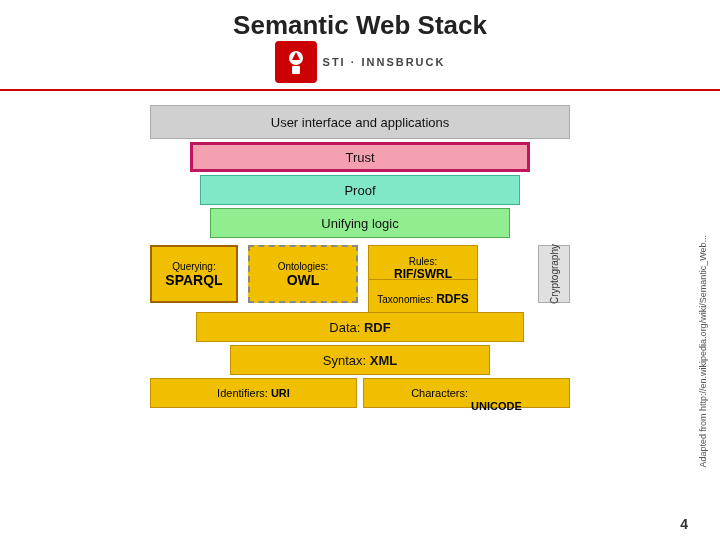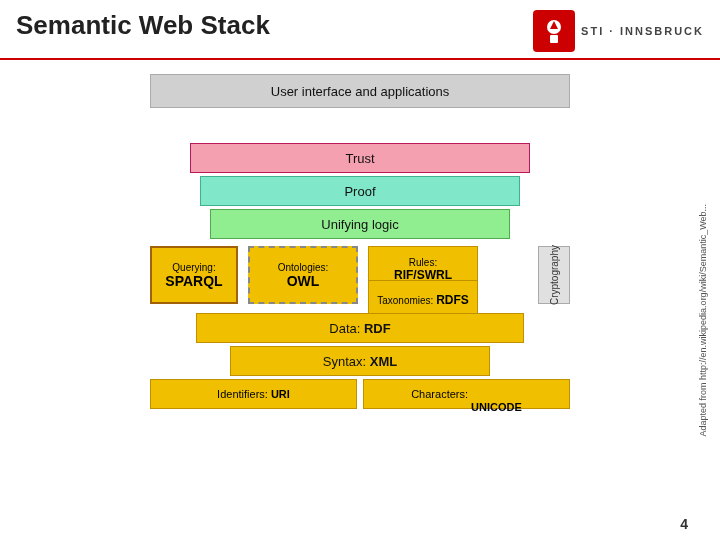--- a/index.html
+++ b/index.html
@@ -8,24 +8,25 @@
       height: 540px;
       background: #fff;
       font-family: Arial, sans-serif;
       overflow: hidden;
       position: relative;
     }
 
     
     .header {
       display: flex;
-      align-items: flex-start;
+      align-items: center;
       justify-content: space-between;
       padding: 10px 16px 6px 16px;
       border-bottom: 2px solid #cc0000;
+      flex-direction: column;
     }
     .header-title {
       font-size: 26px;
       font-weight: bold;
       color: #222;
     }
     .logo-box {
       display: flex;
       align-items: center;
       gap: 6px;
@@ -87,22 +88,21 @@
       width: 420px;
       height: 34px;
       background: #d0d0d0;
       border: 1px solid #aaa;
     }
     
     .layer-trust {
       width: 340px;
       height: 30px;
       background: #f4a0b0;
-      border: 1px solid #be185d;
-      margin-top: 32px;
+      border: 3px solid #be185d;
     }
     
     .layer-proof {
       width: 320px;
       height: 30px;
       background: #80e8c8;
       border: 1px solid #40b090;
     }
     
     .layer-unifying {

